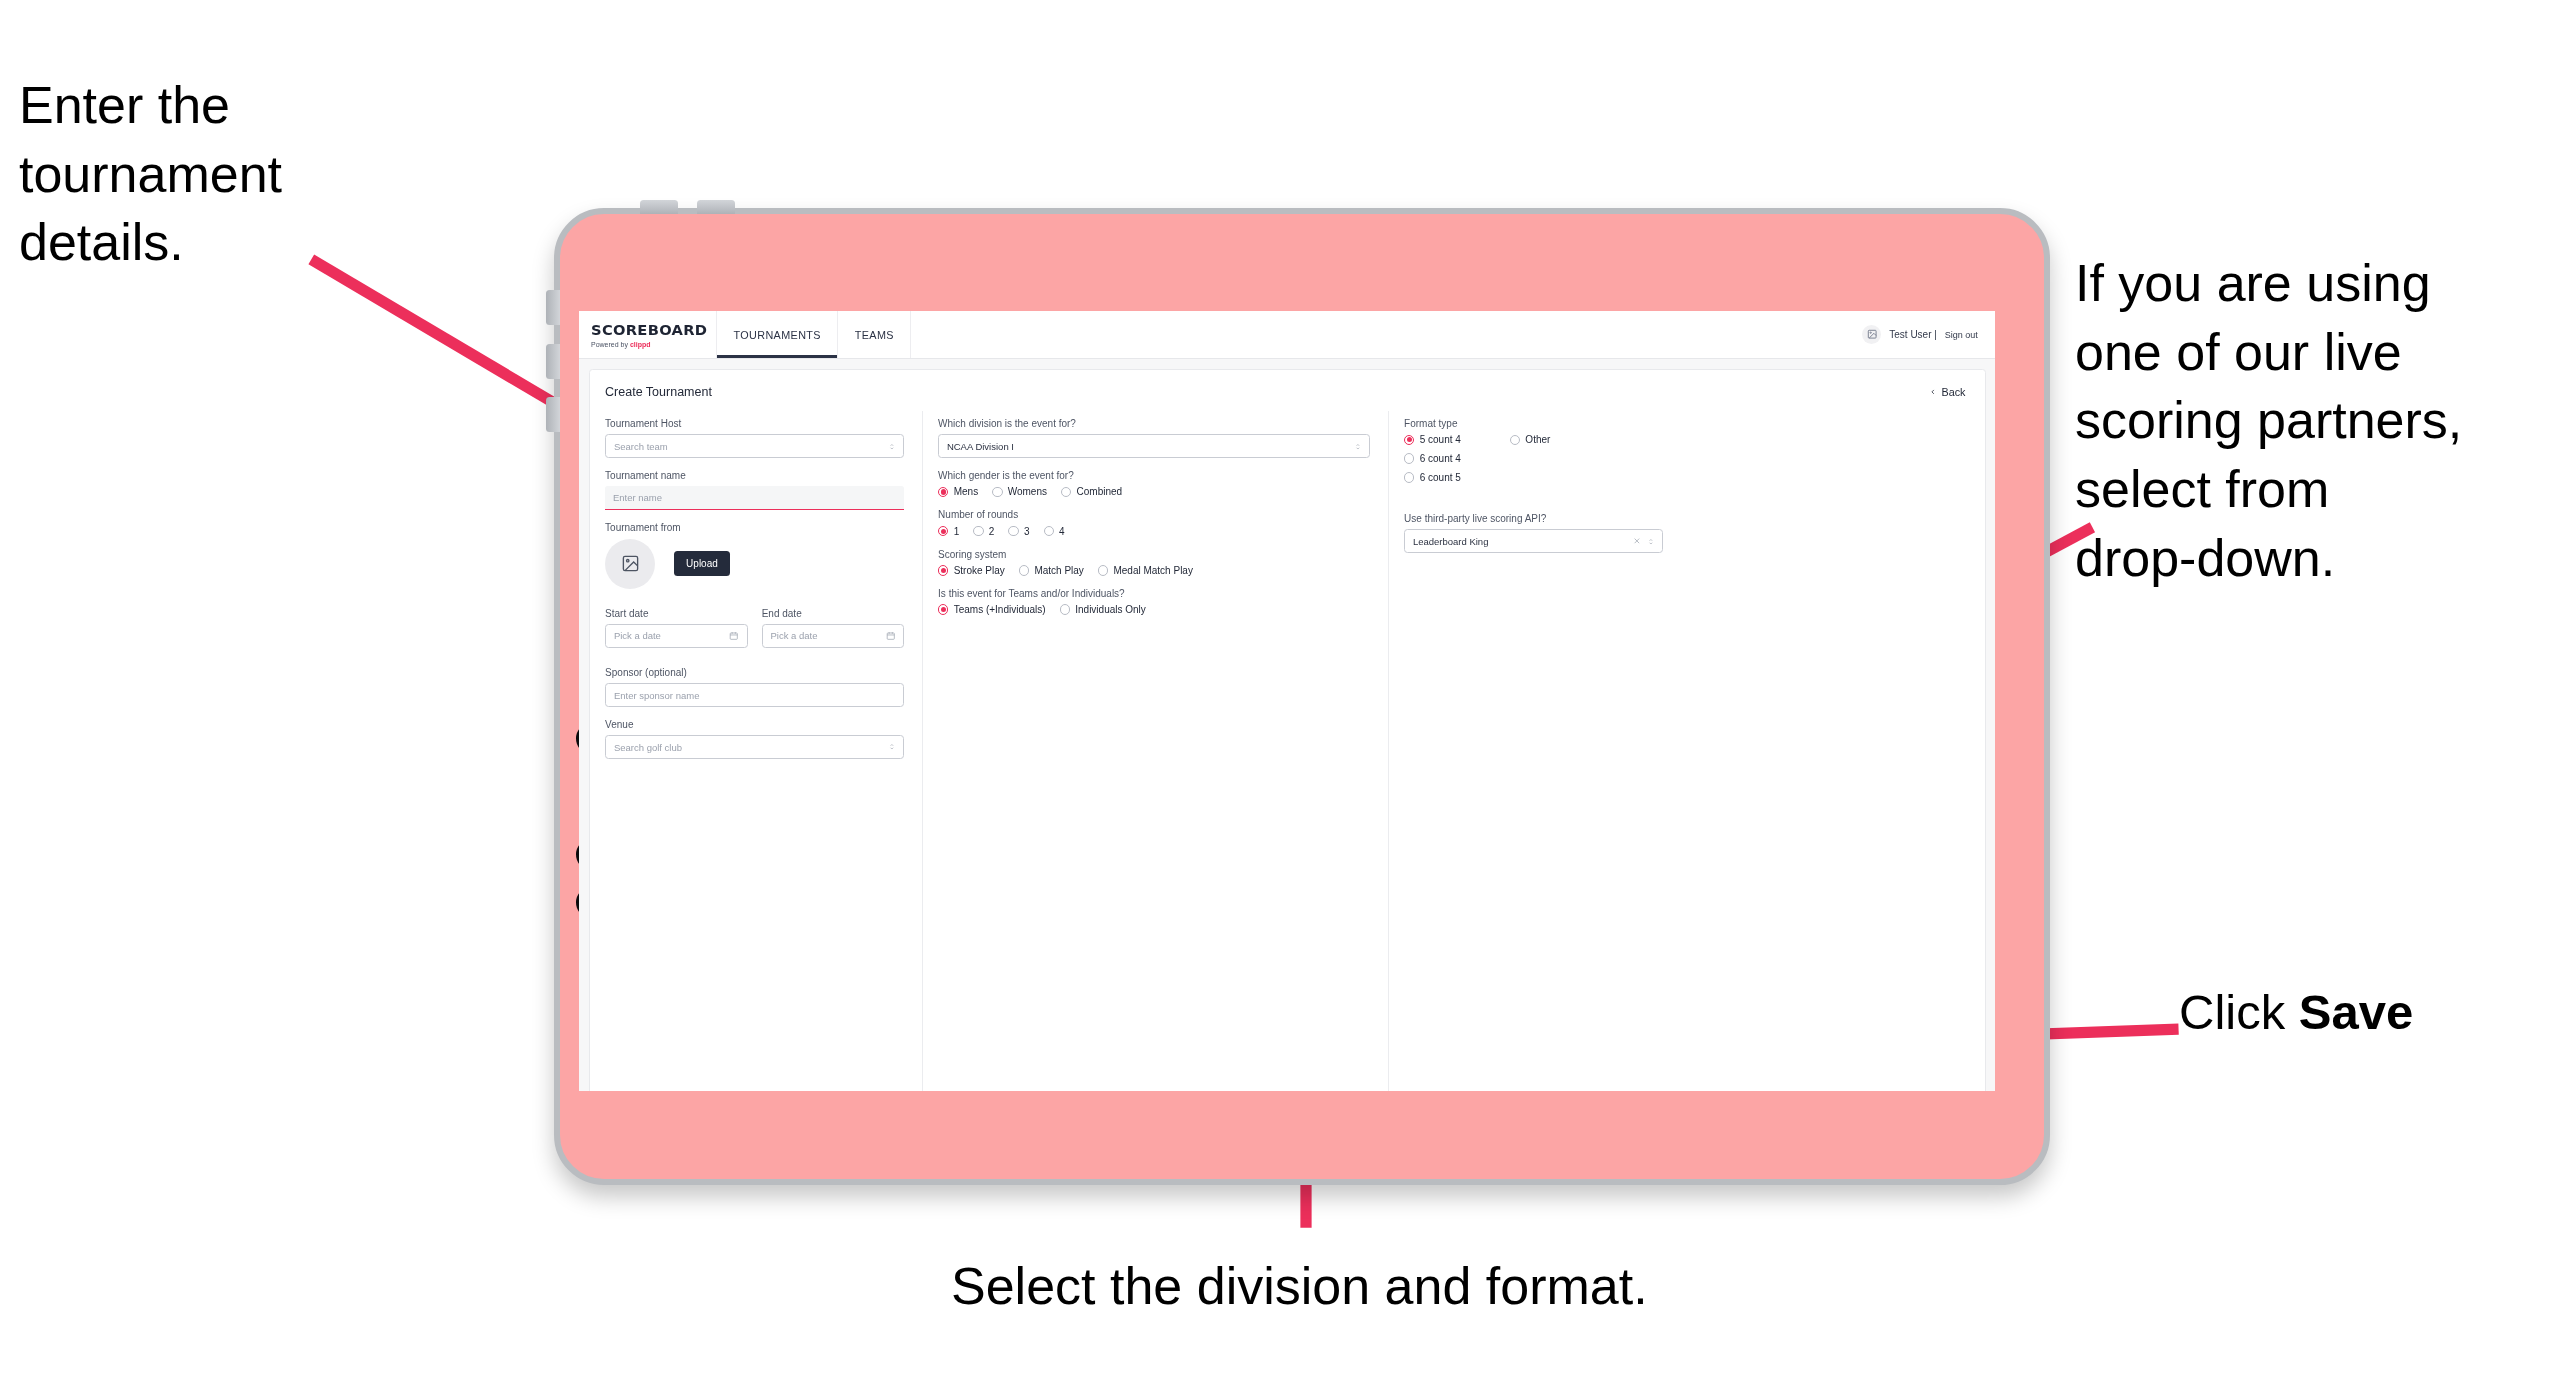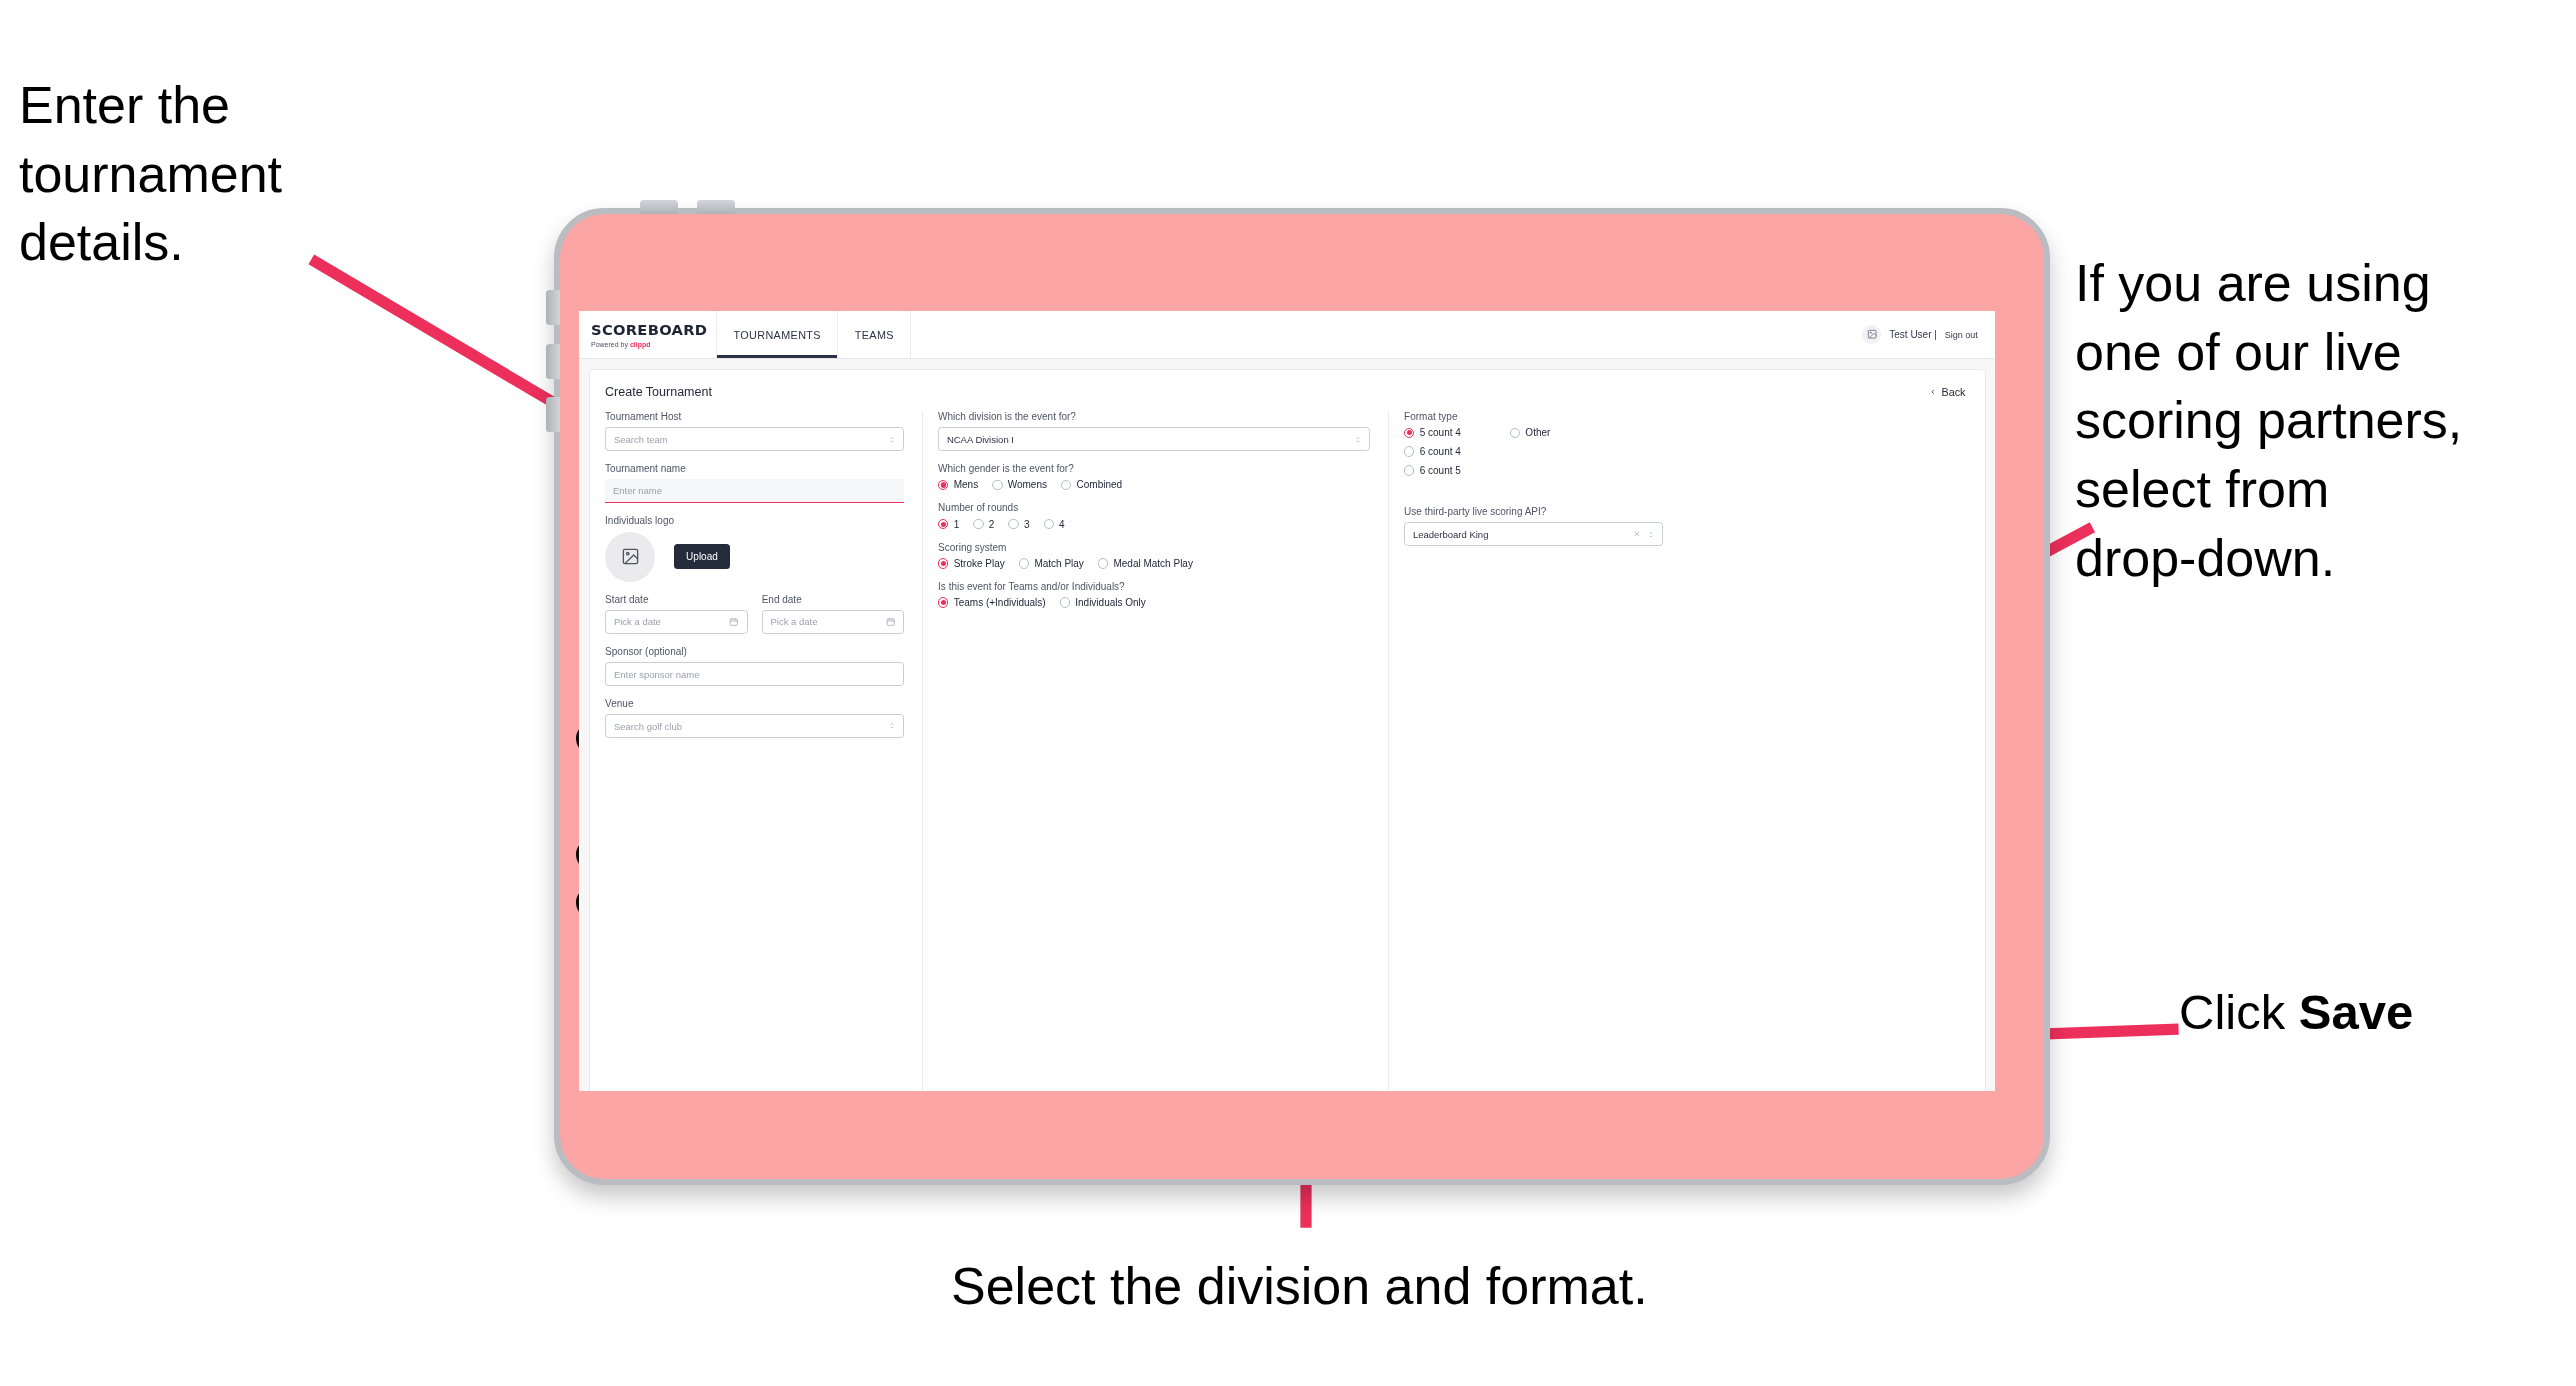--- a/index.html
+++ b/index.html
@@ -133,21 +133,21 @@
     font-size: 10.8px; color: #232938; cursor: pointer;
   }
 
   #cols { display: flex; flex: 1; }
   .col { padding: 0 17.3px 0 15.6px; }
   #col-left   { width: 333px; border-right: 0.9px solid #ebecef; }
   #col-mid    { width: 466px; border-right: 0.9px solid #ebecef; }
   #col-right  { flex: 1; }
 
   .flabel { font-size: 10px; color: #4e5564; margin-bottom: 5.2px; display:block; }
-  .fgroup { margin-bottom: 12px; }
+  .fgroup { margin-bottom: 12px; margin-top: 7px; }
 
   .inputbox {
     height: 24px; border: 0.9px solid #c9ccd3; border-radius: 3.5px;
     background: #fff; display: flex; align-items: center;
     padding: 0 7.8px; font-size: 9.5px; color: #9ba1ad;
     position: relative;
   }
   .inputbox.filled { color: #2c3242; }
   .inputbox.focusline {
     border: none; border-bottom: 1.7px solid #ec2f5b;
@@ -318,21 +318,21 @@
             </div>
 
             <div class="fgroup">
               <span class="flabel">Tournament name</span>
               <div class="inputbox focusline">
                 <span class="ph">Enter name</span>
               </div>
             </div>
 
             <div class="fgroup">
-              <span class="flabel">Individuals logo</span>
+              <span class="flabel">Tournament from</span>
               <div id="logo-row">
                 <div id="logo-circle">
                   <svg width="19" height="19" viewBox="0 0 24 24" fill="none" stroke="currentColor" stroke-width="1.7">
                     <rect x="3" y="3" width="18" height="18" rx="2"></rect>
                       <circle cx="8.5" cy="8.5" r="1.5"></circle>
                       <path d="M21 15l-5-5L5 21"></path>
                   </svg>
                 </div>
                 <div id="upload-btn">Upload</div>
               </div>

